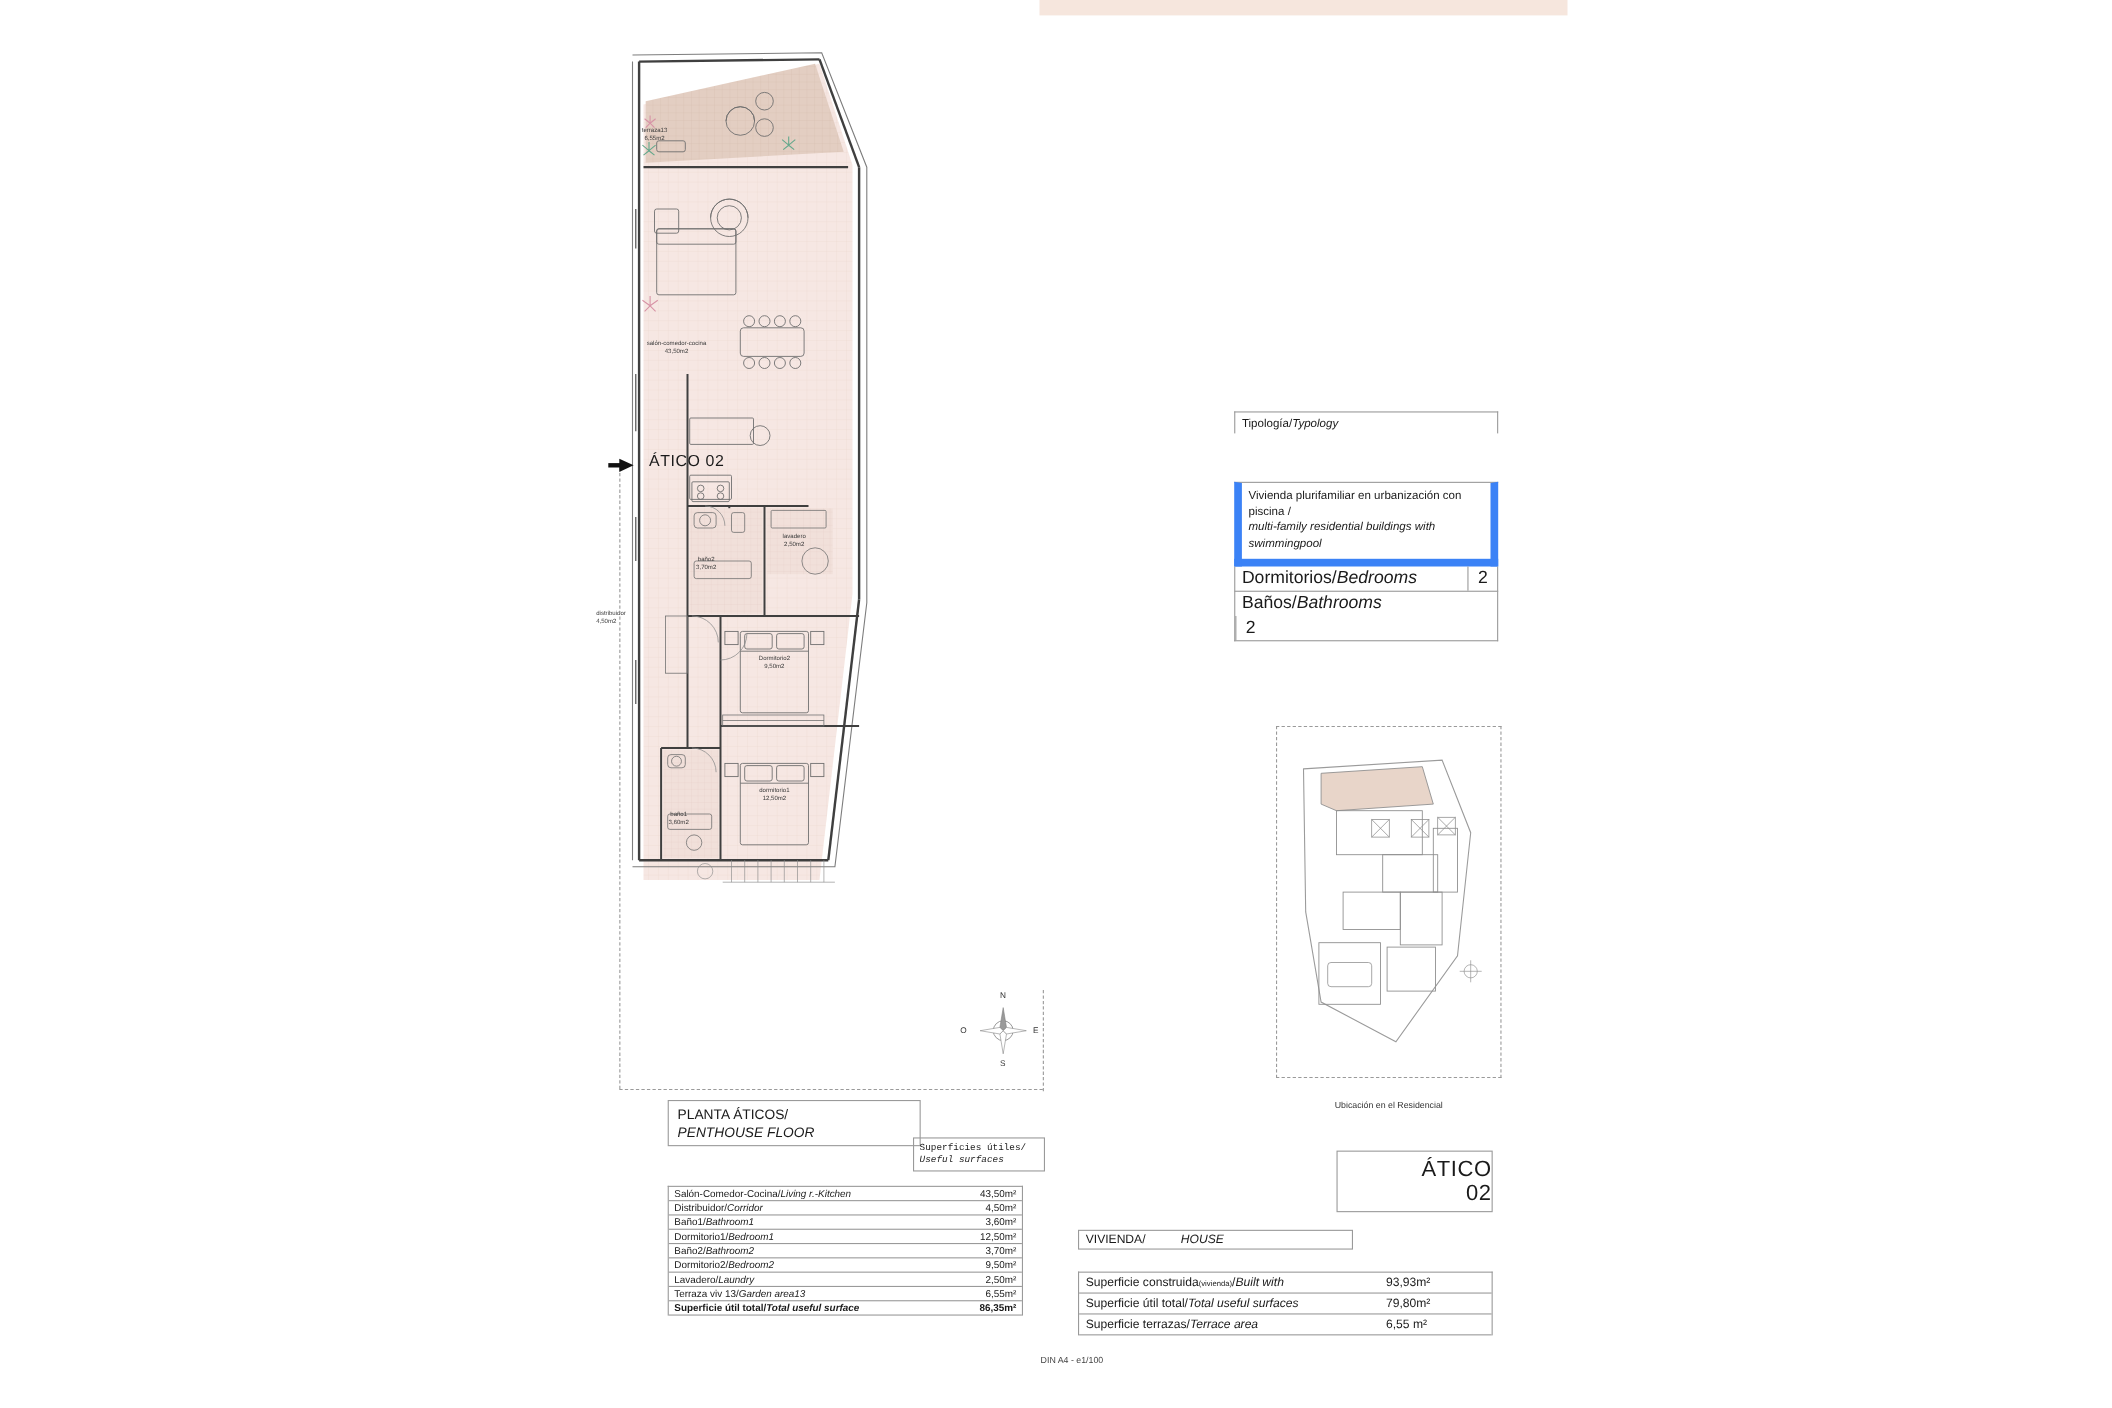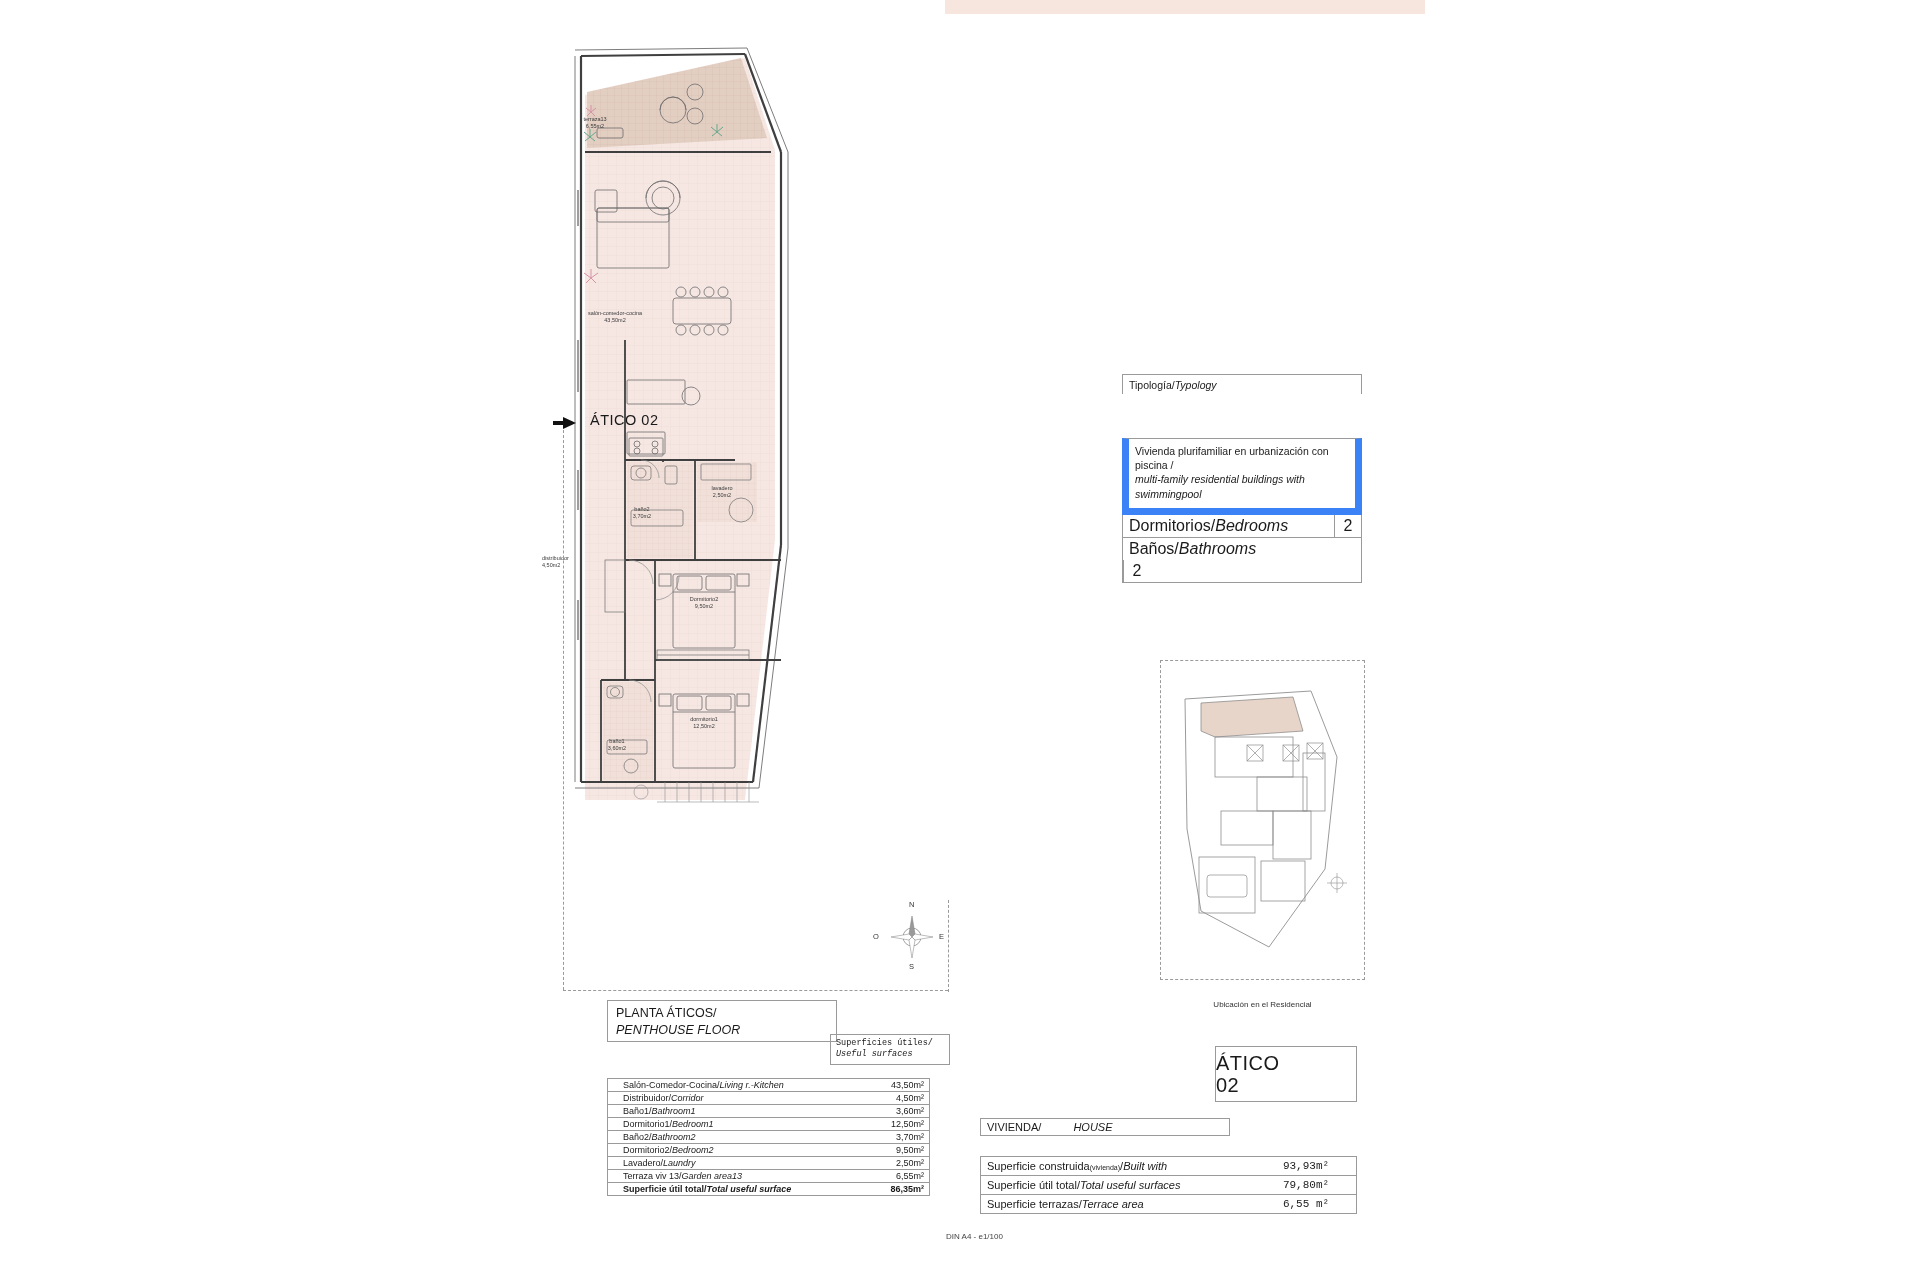--- a/index.html
+++ b/index.html
@@ -19,48 +19,48 @@
   .row2{display:flex;border:1px solid #9a9a9a;border-top:none;font-size:16px;box-sizing:border-box;}
   .row2 .k{flex:1;padding:2px 6px;}
   .row2 .v{width:26px;border-left:1px solid #9a9a9a;text-align:center;padding:2px 0;}
   .row2 .k i{font-style:italic;}
 
   
   .locbox{position:absolute;left:1160px;top:660px;width:205px;height:320px;border:1px dashed #9a9a9a;box-sizing:border-box;background:#fff;}
   .loccap{position:absolute;left:1160px;top:966px;width:205px;text-align:center;font-size:8px;color:#333;margin-top:34px;}
 
   
-  .atico-badge{position:absolute;left:1215px;top:1046px;width:142px;height:56px;border:1px solid #9a9a9a;box-sizing:border-box;display:flex;flex-direction:column;align-items:flex-start;justify-content:center;font-size:20px;letter-spacing:.5px;line-height:1.1;}
+  .atico-badge{position:absolute;left:1215px;top:1046px;width:142px;height:56px;border:1px solid #9a9a9a;box-sizing:border-box;display:flex;flex-direction:column;align-items:flex-end;justify-content:center;font-size:20px;letter-spacing:.5px;line-height:1.1;}
 
   
   .planta{position:absolute;left:607px;top:1000px;width:230px;height:42px;border:1px solid #9a9a9a;box-sizing:border-box;padding:4px 8px;font-size:12.5px;line-height:1.35;}
   .planta i{font-style:italic;}
 
   
   .sup-head{position:absolute;left:830px;top:1034px;width:120px;border:1px solid #9a9a9a;box-sizing:border-box;padding:3px 5px;font-size:8.5px;line-height:1.35;font-family:Liberation Mono, monospace;}
   .sup-head i{font-style:italic;}
 
   
   .surf-tbl{position:absolute;left:607px;top:1078px;width:323px;border:1px solid #9a9a9a;border-bottom:none;box-sizing:border-box;}
   .surf-tbl .r{display:flex;border-bottom:1px solid #9a9a9a;font-size:9px;}
-  .surf-tbl .r .n{flex:1;padding:1px 5px;white-space:nowrap;margin-left:10px;}
+  .surf-tbl .r .n{flex:1;padding:1px 5px;white-space:nowrap;}
   .surf-tbl .r .n i{font-style:italic;}
   .surf-tbl .r .a{width:56px;text-align:right;padding:1px 5px 1px 0;}
   .surf-tbl .r.total .n,.surf-tbl .r.total .a{font-weight:bold;}
   .scale{position:absolute;left:930px;top:1232px;font-size:8px;color:#444;padding-left:16px;}
 
   
   .viv-head{position:absolute;left:980px;top:1118px;width:250px;border:1px solid #9a9a9a;box-sizing:border-box;padding:2px 6px;font-size:11px;}
   .viv-head i{font-style:italic;padding-left:32px;}
   .viv-tbl{position:absolute;left:980px;top:1156px;width:377px;border:1px solid #9a9a9a;border-bottom:none;box-sizing:border-box;}
   .viv-tbl .r{display:flex;border-bottom:1px solid #9a9a9a;font-size:11px;}
   .viv-tbl .r .n{flex:1;padding:3px 6px;}
   .viv-tbl .r .n i{font-style:italic;}
   .viv-tbl .r .n .sm{font-size:7px;}
-  .viv-tbl .r .a{width:92px;text-align:center;padding:3px 4px;font-family:Liberation Mono, monospace;}
+  .viv-tbl .r .a{width:92px;padding:3px 4px;}
 
   
   .plan-tag{position:absolute;left:590px;top:412px;font-size:14.5px;letter-spacing:.5px;}
   .arrow{position:absolute;left:563px;top:417px;width:0;height:0;border-top:6px solid transparent;border-bottom:6px solid transparent;border-left:13px solid #111;}
   .arrow-tail{position:absolute;left:553px;top:421px;width:12px;height:4px;background:#111;}
 
   
   .compass{position:absolute;left:885px;top:910px;width:54px;height:54px;}
   .compass span{position:absolute;font-size:7.5px;color:#333;}
 

